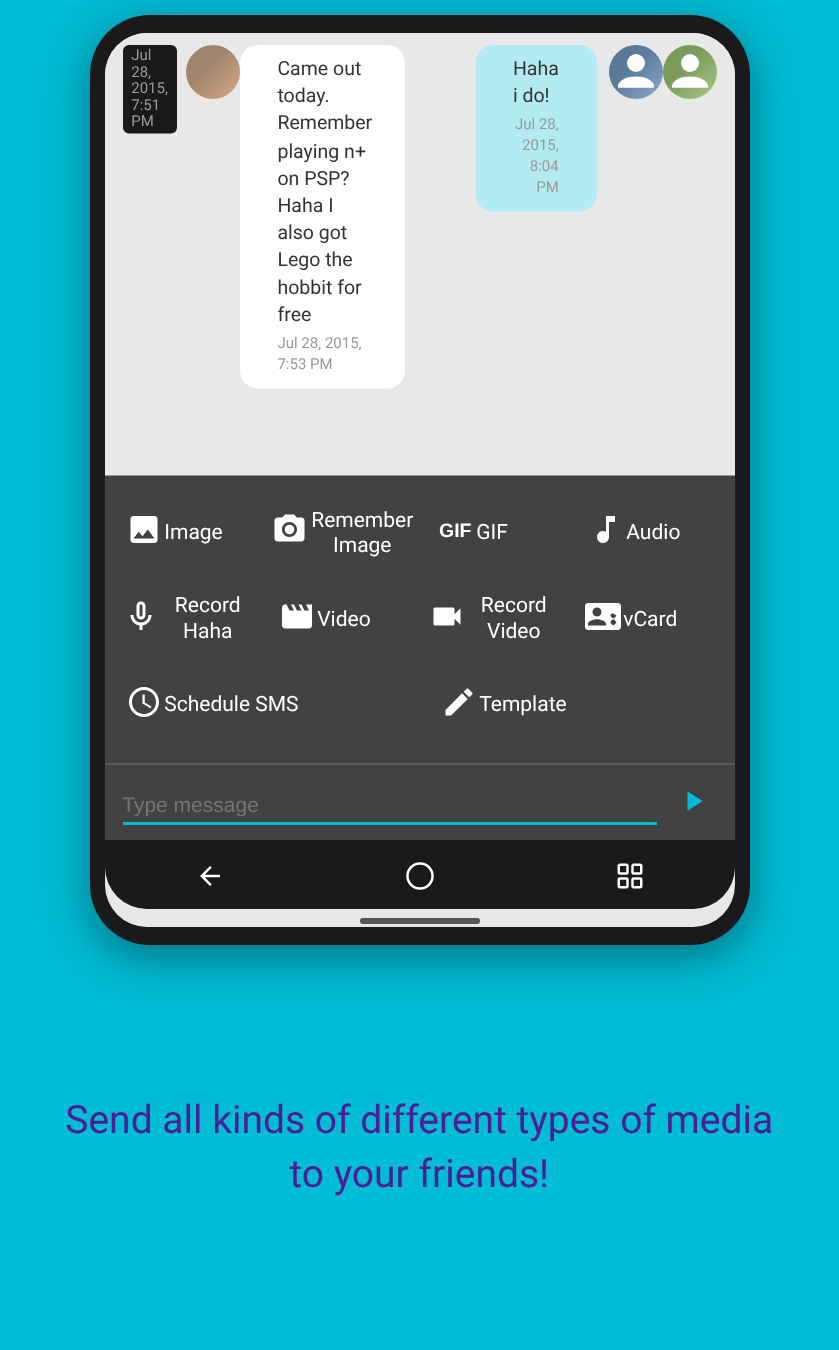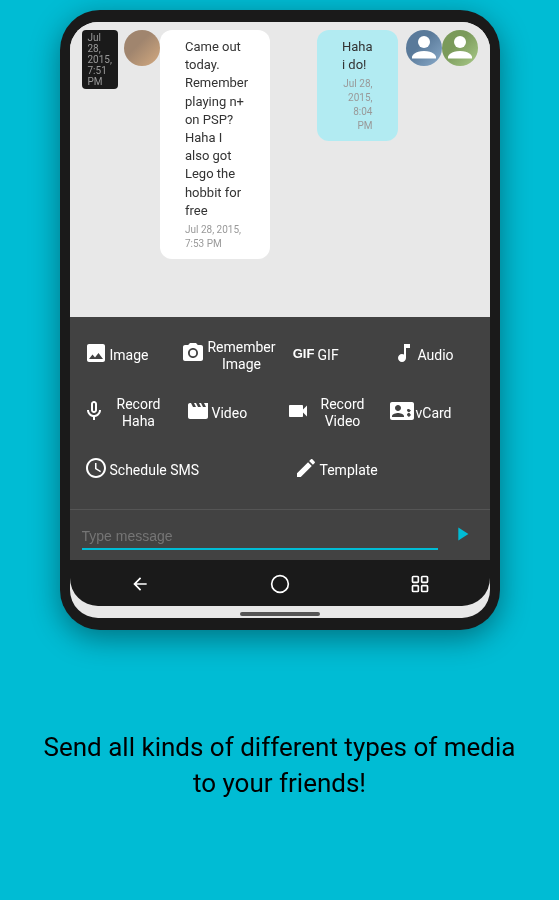--- a/index.html
+++ b/index.html
@@ -261,21 +261,21 @@
     .bottom-text {
       flex: 1;
       display: flex;
       align-items: center;
       justify-content: center;
       padding: 20px 40px;
       text-align: center;
     }
 
     .bottom-text p {
-      color: #000000;
+      color: #4c1d95;
       font-size: 26px;
       font-weight: 400;
       line-height: 1.4;
     }
 
     .gif-text {
       font-size: 13px;
       font-weight: bold;
       color: white;
       font-family: Arial, sans-serif;

